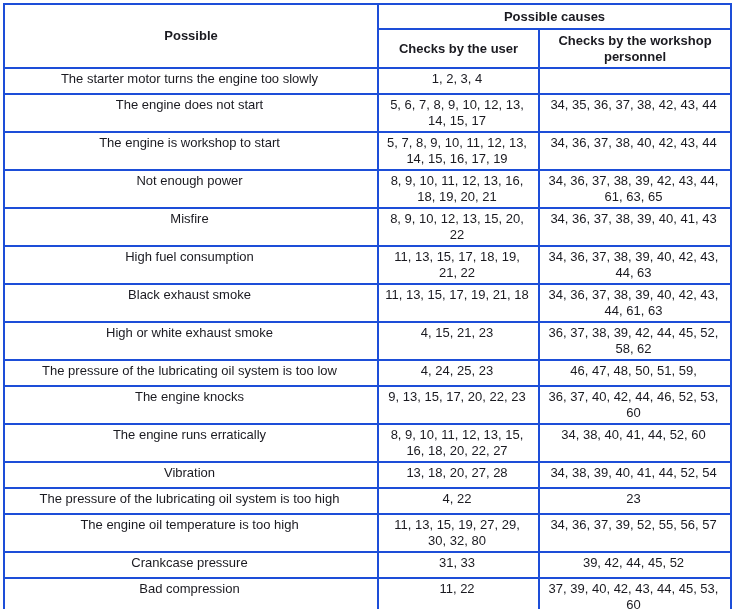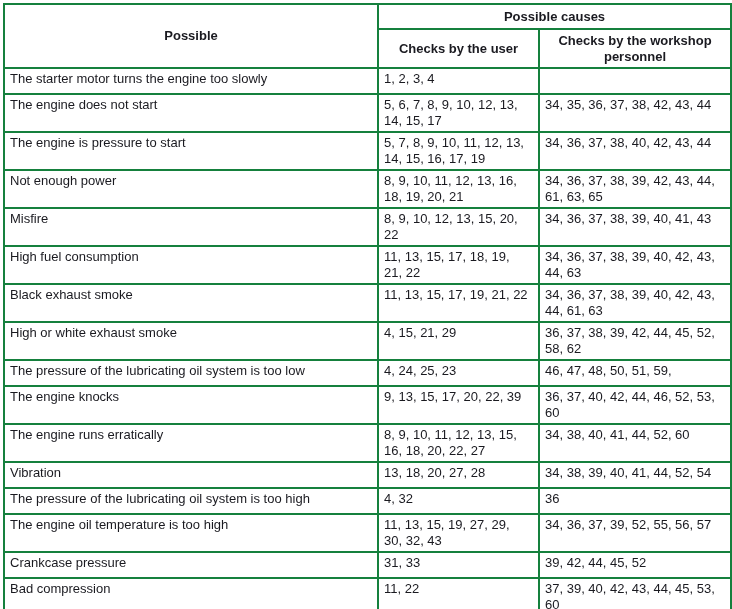--- a/index.html
+++ b/index.html
@@ -23,39 +23,39 @@
     top: 3px;
     width: 727px;
     border-collapse: collapse;
     table-layout: fixed;
     color: #1a1a20;
     font-size: 13px;
     line-height: 15.5px;
   }
   table.trouble th,
   table.trouble td {
-    border: 2px solid #15803d;
+    border: 2px solid #1d4ed8;
     overflow: hidden;
   }
   table.trouble th {
     font-weight: bold;
     text-align: center;
     vertical-align: middle;
     padding: 2px 4px;
     line-height: 16px;
   }
   table.trouble th.causes-header {
     height: 19px;
   }
   table.trouble tr.sub-header th {
     height: 33px;
   }
   table.trouble td {
     vertical-align: top;
-    text-align: left;
+    text-align: center;
     padding: 2px 8px 3px 5px;
     height: 19px;
   }
   col.c-problem  { width: 374px; }
   col.c-user     { width: 161px; }
   col.c-workshop { width: 192px; }
 </style>
 </head>
 <body style="background: rgb(255, 255, 255);">
 
@@ -81,77 +81,77 @@
           <td>The starter motor turns the engine too slowly</td>
           <td>1, 2, 3, 4</td>
           <td></td>
         </tr>
         <tr>
           <td>The engine does not start</td>
           <td>5, 6, 7, 8, 9, 10, 12, 13, 14, 15, 17</td>
           <td>34, 35, 36, 37, 38, 42, 43, 44</td>
         </tr>
         <tr>
-          <td>The engine is pressure to start</td>
+          <td>The engine is workshop to start</td>
           <td>5, 7, 8, 9, 10, 11, 12, 13, 14, 15, 16, 17, 19</td>
           <td>34, 36, 37, 38, 40, 42, 43, 44</td>
         </tr>
         <tr>
           <td>Not enough power</td>
           <td>8, 9, 10, 11, 12, 13, 16, 18, 19, 20, 21</td>
           <td>34, 36, 37, 38, 39, 42, 43, 44, 61, 63, 65</td>
         </tr>
         <tr>
           <td>Misfire</td>
           <td>8, 9, 10, 12, 13, 15, 20, 22</td>
           <td>34, 36, 37, 38, 39, 40, 41, 43</td>
         </tr>
         <tr>
           <td>High fuel consumption</td>
           <td>11, 13, 15, 17, 18, 19, 21, 22</td>
           <td>34, 36, 37, 38, 39, 40, 42, 43, 44, 63</td>
         </tr>
         <tr>
           <td>Black exhaust smoke</td>
-          <td>11, 13, 15, 17, 19, 21, 22</td>
+          <td>11, 13, 15, 17, 19, 21, 18</td>
           <td>34, 36, 37, 38, 39, 40, 42, 43, 44, 61, 63</td>
         </tr>
         <tr>
           <td>High or white exhaust smoke</td>
-          <td>4, 15, 21, 29</td>
+          <td>4, 15, 21, 23</td>
           <td>36, 37, 38, 39, 42, 44, 45, 52, 58, 62</td>
         </tr>
         <tr>
           <td>The pressure of the lubricating oil system is too low</td>
           <td>4, 24, 25, 23</td>
           <td>46, 47, 48, 50, 51, 59,</td>
         </tr>
         <tr>
           <td>The engine knocks</td>
-          <td>9, 13, 15, 17, 20, 22, 39</td>
+          <td>9, 13, 15, 17, 20, 22, 23</td>
           <td>36, 37, 40, 42, 44, 46, 52, 53, 60</td>
         </tr>
         <tr>
           <td>The engine runs erratically</td>
           <td>8, 9, 10, 11, 12, 13, 15, 16, 18, 20, 22, 27</td>
           <td>34, 38, 40, 41, 44, 52, 60</td>
         </tr>
         <tr>
           <td>Vibration</td>
           <td>13, 18, 20, 27, 28</td>
           <td>34, 38, 39, 40, 41, 44, 52, 54</td>
         </tr>
         <tr>
           <td>The pressure of the lubricating oil system is too high</td>
-          <td>4, 32</td>
-          <td>36</td>
+          <td>4, 22</td>
+          <td>23</td>
         </tr>
         <tr>
           <td>The engine oil temperature is too high</td>
-          <td>11, 13, 15, 19, 27, 29, 30, 32, 43</td>
+          <td>11, 13, 15, 19, 27, 29, 30, 32, 80</td>
           <td>34, 36, 37, 39, 52, 55, 56, 57</td>
         </tr>
         <tr>
           <td>Crankcase pressure</td>
           <td>31, 33</td>
           <td>39, 42, 44, 45, 52</td>
         </tr>
         <tr>
           <td>Bad compression</td>
           <td>11, 22</td>

